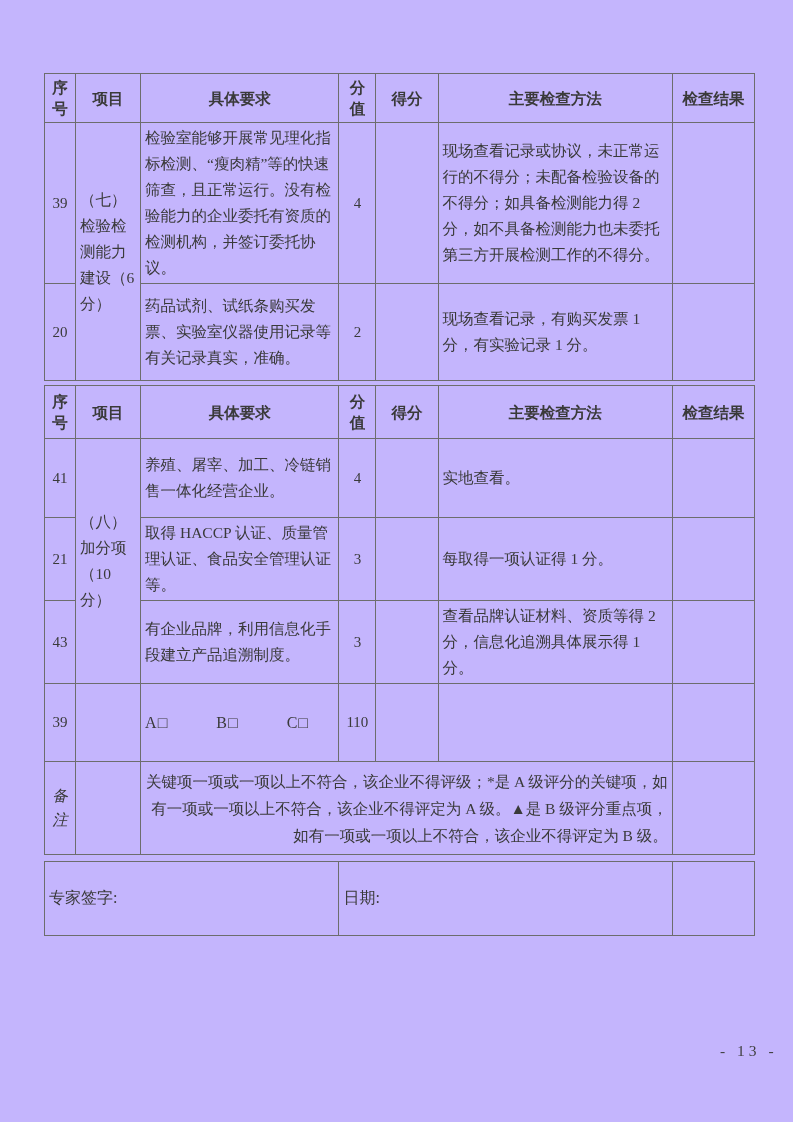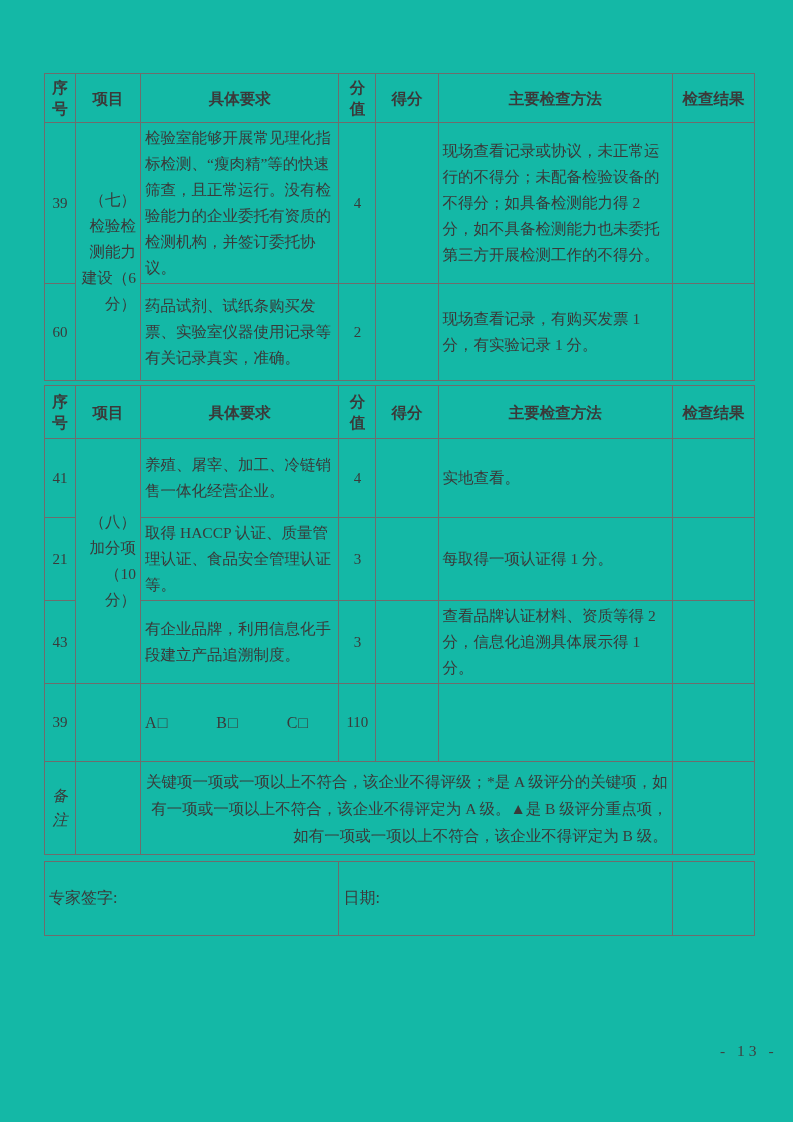--- a/index.html
+++ b/index.html
@@ -3,21 +3,21 @@
 <meta charset="utf-8">
 <style>
   html,body{margin:0;padding:0;}
   body{
     width:793px;height:1122px;
     background:#fdfdfc;
     font-family:"Liberation Serif","DejaVu Serif",serif;
     color:#3a3a3a;
     overflow:hidden;
   }
-  .page{position:relative;width:793px;height:1122px;background:#14b8a6;}
+  .page{position:relative;width:793px;height:1122px;background:#c4b5fd;}
   table.grid{
     position:absolute;
     border-collapse:collapse;
     table-layout:fixed;
     width:711px;
     left:44px;
     font-size:15.5px;
     color:#3a3a3a;
   }
   table.grid td, table.grid th{
@@ -31,21 +31,21 @@
   .t3{top:861px;}
   th.hd{
     font-weight:bold;
     font-size:15.5px;
     text-align:center;
     line-height:21px;
     padding:2px 2px;
   }
   td.c{text-align:center;line-height:24px;}
   td.l{text-align:left;padding:3px 9px;line-height:26px;}
-  td.item{text-align:right;line-height:26px;padding:2px 5px;}
+  td.item{text-align:left;line-height:26px;padding:2px 5px;}
   td.num{text-align:center;font-size:15px;}
   td.opts{padding-left:9px;}
   .optrow{display:flex;gap:48px;align-items:center;}
   .opt{font-size:16px;letter-spacing:1px;}
   td.remark-label{text-align:center;line-height:24px;padding:2px 6px;font-style:italic;}
   td.remark-text{text-align:right;padding:6px 12px;line-height:27px;}
   td.sig{text-align:left;vertical-align:middle;padding:4px 12px;font-size:16px;}
   .pagenum{
     position:absolute;
     left:720px;top:1042px;
@@ -82,21 +82,21 @@
     <tr style="height:156px">
       <td class="num">39</td>
       <td class="item" rowspan="2">（七）检验检测能力建设（6分）</td>
       <td class="l">检验室能够开展常见理化指标检测、“瘦肉精”等的快速筛查，且正常运行。没有检验能力的企业委托有资质的检测机构，并签订委托协议。</td>
       <td class="num">4</td>
       <td class="c"></td>
       <td class="l">现场查看记录或协议，未正常运行的不得分；未配备检验设备的不得分；如具备检测能力得 2 分，如不具备检测能力也未委托第三方开展检测工作的不得分。</td>
       <td class="c"></td>
     </tr>
     <tr style="height:97px">
-      <td class="num">60</td>
+      <td class="num">20</td>
       <td class="l">药品试剂、试纸条购买发票、实验室仪器使用记录等有关记录真实，准确。</td>
       <td class="num">2</td>
       <td class="c"></td>
       <td class="l">现场查看记录，有购买发票 1 分，有实验记录 1 分。</td>
       <td class="c"></td>
     </tr>
   </tbody>
     </table>
 
   <table class="grid t2">

